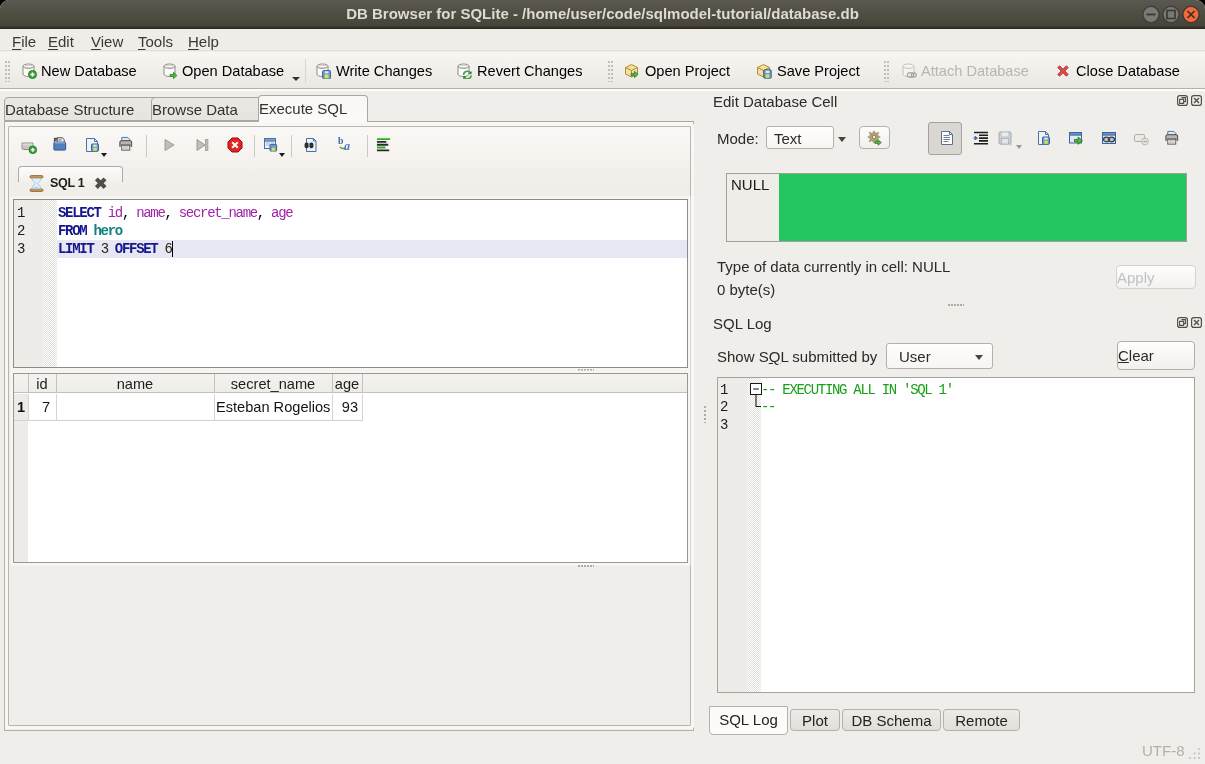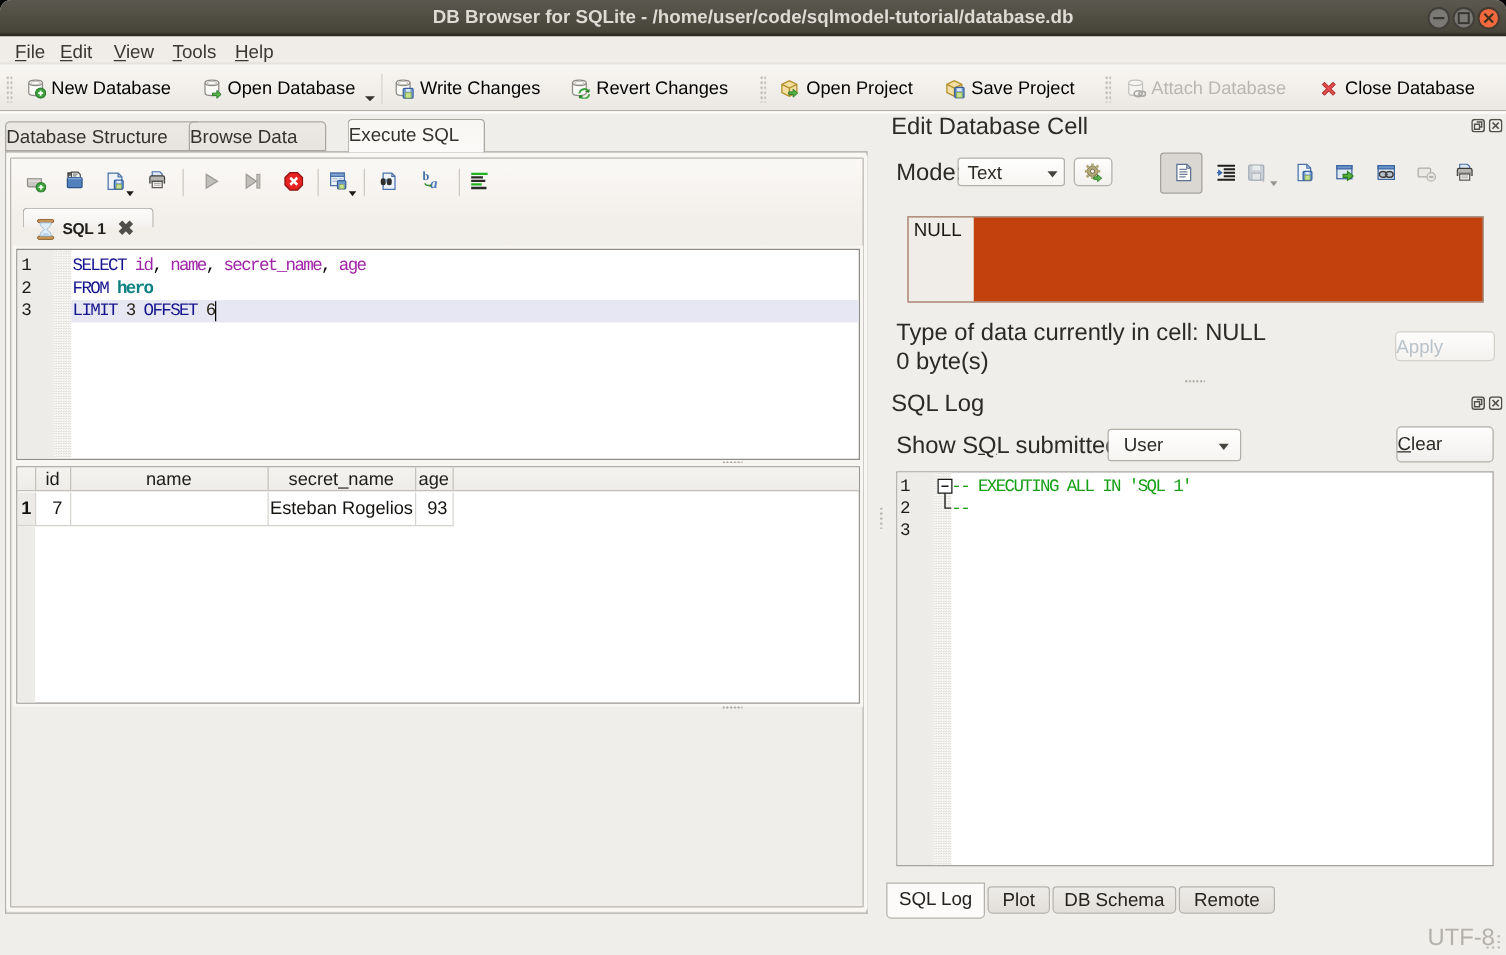--- a/index.html
+++ b/index.html
@@ -30,46 +30,46 @@
 
 #sqltab{position:absolute;left:18px;top:166px;width:105px;height:16px;background:linear-gradient(#fdfcfb,#f3f1ee);border:1px solid #aeaba6;border-bottom:none;border-radius:4px 4px 0 0;z-index:4}
 #sqltab .lbl{position:absolute;left:31px;top:0;height:33px;line-height:32px;font-size:12.5px;font-weight:bold;color:#21201d;letter-spacing:-0.3px}
 #sqltab .x{position:absolute;left:75px;top:0;height:33px;line-height:33px;font-size:16px;font-weight:bold;color:#504e4a}
 
 #editor{position:absolute;left:13px;top:199px;width:675px;height:169px;border:1px solid #8f8c87;background:#fff;box-shadow:0 0 0 2.5px #f8f6f3}
 .gutter{position:absolute;background:#eeece8}
 .checker{position:absolute;background:conic-gradient(#ffffff 90deg,#e2e0db 0 180deg,#ffffff 0 270deg,#e2e0db 0);background-size:2px 2px}
 .mono{font-family:"Liberation Mono",monospace;font-size:14px;letter-spacing:-1.3px;white-space:pre}
 .eline{position:absolute;height:18px;line-height:18px}
-.kw{font-weight:normal;color:#15158e}
+.kw{font-weight:bold;color:#15158e}
 .idf{color:#a024a8}
 .tbn{font-weight:bold;color:#0e8282}
 .num{color:#2b2417}
 .lnum{color:#1c1b19}
 
 .hdots{position:absolute;width:16px;height:2px;background-image:radial-gradient(circle at 1px 1px,#aeaba6 0.8px,transparent 1px);background-size:3px 2px}
 .vdots{position:absolute;width:2px;height:20px;background-image:radial-gradient(circle at 1px 1px,#aeaba6 0.8px,transparent 1px);background-size:2px 4px}
 
 #rtable{position:absolute;left:13px;top:373px;width:675px;height:190px;border:1px solid #9a9792;background:#fff;box-shadow:0 0 0 2.5px #f8f6f3}
 #thead{position:absolute;left:0;top:0;width:673px;height:19px;background:linear-gradient(#f5f3f0,#eeece8);border-bottom:1px solid #c2bfba}
 .hcell{position:absolute;top:0;height:19px;line-height:20px;font-size:14.6px;color:#1e1d1b;text-align:center}
 .hv{position:absolute;top:0;width:1px;height:19px;background:#c5c2bd}
 .drow{position:absolute;left:0;top:20px;height:26px;font-size:14.6px;color:#14130f}
 .dcell{position:absolute;top:0;height:26px;line-height:26px;white-space:nowrap}
 .dv{position:absolute;top:0;width:1px;height:26px;background:#d8d5d0}
 
 #msg{position:absolute;left:13px;top:569px;width:675px;height:153px;border:1px solid #a5a29d;background:#fff;box-shadow:0 0 0 2.5px #f8f6f3}
 
-.dtitle{position:absolute;font-size:19px;line-height:16px;color:#2b2a26;white-space:nowrap}
+.dtitle{position:absolute;font-size:15px;line-height:16px;color:#2b2a26;white-space:nowrap}
 .combo{position:absolute;background:linear-gradient(#fefefe,#f7f5f2);border:1px solid #b4b1ac;border-radius:3px;font-size:15px;color:#2b2a26}
 .combo .ct{position:absolute;left:12px;top:0;line-height:23px}
 .carrow{position:absolute;width:0;height:0;border-left:4px solid transparent;border-right:4px solid transparent;border-top:5px solid #45443f}
 .btn{position:absolute;border:1px solid #b3b0ab;border-radius:4px;background:linear-gradient(#fefdfd,#f2f0ed);text-align:left;font-size:15px;color:#2a2925}
 #apply{border-color:#d4d1cc;color:#bac2ca;background:linear-gradient(#fdfdfc,#f4f2ef)}
-#nullbox{position:absolute;left:726px;top:173px;width:461px;height:69px;border:1px solid #a3a09b;background:#c2410c}
+#nullbox{position:absolute;left:726px;top:173px;width:461px;height:69px;border:1px solid #a3a09b;background:#22c55e}
 #nullbox .strip{position:absolute;left:0;top:0;width:52px;height:67px;background:#f0ede9}
 #nullbox .nl{position:absolute;left:4px;top:2px;font-size:15px;font-weight:normal;color:#1a1916}
 #logbox{position:absolute;left:717px;top:377px;width:478px;height:316px;border:1px solid #a5a29d;background:#fff}
 .green{color:#16a016}
 
 .btab{position:absolute;top:709px;height:22px;background:linear-gradient(#edebe8,#e2dfda);border:1px solid #b5b2ad;border-radius:3px 3px 4px 4px;text-align:center;font-size:15px;color:#24231f;line-height:21px}
 #btab1{top:706px;height:29px;background:#fcfbfa;line-height:26px;border-radius:0 0 4px 4px;z-index:3}
 .dkbtn{position:absolute;width:10px;height:10px}
 </style>
 </head>
@@ -157,21 +157,21 @@
     <ellipse cx="12.8" cy="12" rx="2.6" ry="2" fill="none" stroke="#55534f" stroke-width="1.3"></ellipse>
   </svg>
   <div class="tbl" style="left:921px;top:54px;color:#b9b6b1">Attach Database</div>
   <svg class="tbi" style="left:1055px;top:63px" id="i-closedb" width="16" height="16" viewBox="0 0 16 16">
     <path d="M2.8 4.6 L4.6 2.8 L8 6.2 L11.4 2.8 L13.2 4.6 L9.8 8 L13.2 11.4 L11.4 13.2 L8 9.8 L4.6 13.2 L2.8 11.4 L6.2 8 Z" fill="#e14b4b" stroke="#a02020" stroke-width="0.8"></path>
   </svg>
   <div class="tbl" style="left:1076px;top:54px">Close Database</div>
 
   <div class="tab" id="tab1" style="left:4px;width:156px">Database Structure</div>
   <div class="tab" id="tab2" style="left:151px;width:110px">Browse Data</div>
-  <div class="tab" id="tab3" style="left:278px;width:110px">Execute SQL</div>
+  <div class="tab" id="tab3" style="left:258px;width:110px">Execute SQL</div>
 
   <div id="pane"></div>
   <div class="abs" style="left:8px;top:126px;width:683px;height:600px;border:1px solid #b9b6b1;border-radius:1px;box-shadow:0 0 0 3px #f9f7f4"></div>
 
   <svg class="tbi" style="left:21px;top:138px" id="s-newtab" width="16" height="16" viewBox="0 0 16 16">
     <path d="M1 5 h11 v5 a1.5 1.5 0 0 1 -1.5 1.5 h-8 a1.5 1.5 0 0 1 -1.5 -1.5 z" fill="#c9c6c1" stroke="#8d8a85"></path>
     <path d="M1.5 5.5 h10 v2 h-10 z" fill="#dcd9d4"></path>
     <circle cx="11.8" cy="11.8" r="3.8" fill="#3fa43f" stroke="#2c7d2c"></circle>
     <path d="M9.9 11.8 h3.8 M11.8 9.9 v3.8" stroke="#fff" stroke-width="1.3"></path>
   </svg>
@@ -295,21 +295,21 @@
   <div class="dtitle" style="left:713px;top:94px">Edit Database Cell</div>
   <svg class="dkbtn" style="left:1177px;top:95px;width:11px;height:11px" id="d-float1" viewBox="0 0 11 11">
       <rect x="0.6" y="0.6" width="9.8" height="9.8" rx="2.2" fill="none" stroke="#514f4a" stroke-width="1.2"></rect>
       <path d="M4.4 2.6 h4 v4 h-1.6 M2.6 4.4 h4 v4 h-4 z" fill="none" stroke="#514f4a" stroke-width="1.1"></path>
     </svg>
   <svg class="dkbtn" style="left:1191px;top:95px;width:11px;height:11px" id="d-close1" viewBox="0 0 11 11">
       <rect x="0.6" y="0.6" width="9.8" height="9.8" rx="2.2" fill="none" stroke="#514f4a" stroke-width="1.2"></rect>
       <path d="M3 3 l5 5 M8 3 l-5 5" stroke="#514f4a" stroke-width="1.4"></path>
     </svg>
   <div class="dtitle" style="left:717px;top:131px">Mode:</div>
-  <div class="combo" style="left:766px;top:126px;width:86px;height:23px">
+  <div class="combo" style="left:766px;top:126px;width:68px;height:23px">
       <span class="ct" style="left:7px">Text</span>
       <span class="carrow" style="left:71px;top:10px"></span>
     </div>
   <div class="btn" style="left:859px;top:126px;width:31px;height:23px;text-align:center"><svg width="16" height="16" style="margin-top:3px" id="i-gear" viewBox="0 0 16 16">
     <g fill="#b3a878" stroke="#6e6340" stroke-width="0.7">
       <circle cx="7" cy="7" r="4.2"></circle>
       <g stroke="none">
             <rect x="5.9" y="0.8" width="2.2" height="2.4"></rect>
             <rect x="5.9" y="10.8" width="2.2" height="2.4"></rect>
             <rect x="0.8" y="5.9" width="2.4" height="2.2"></rect>

